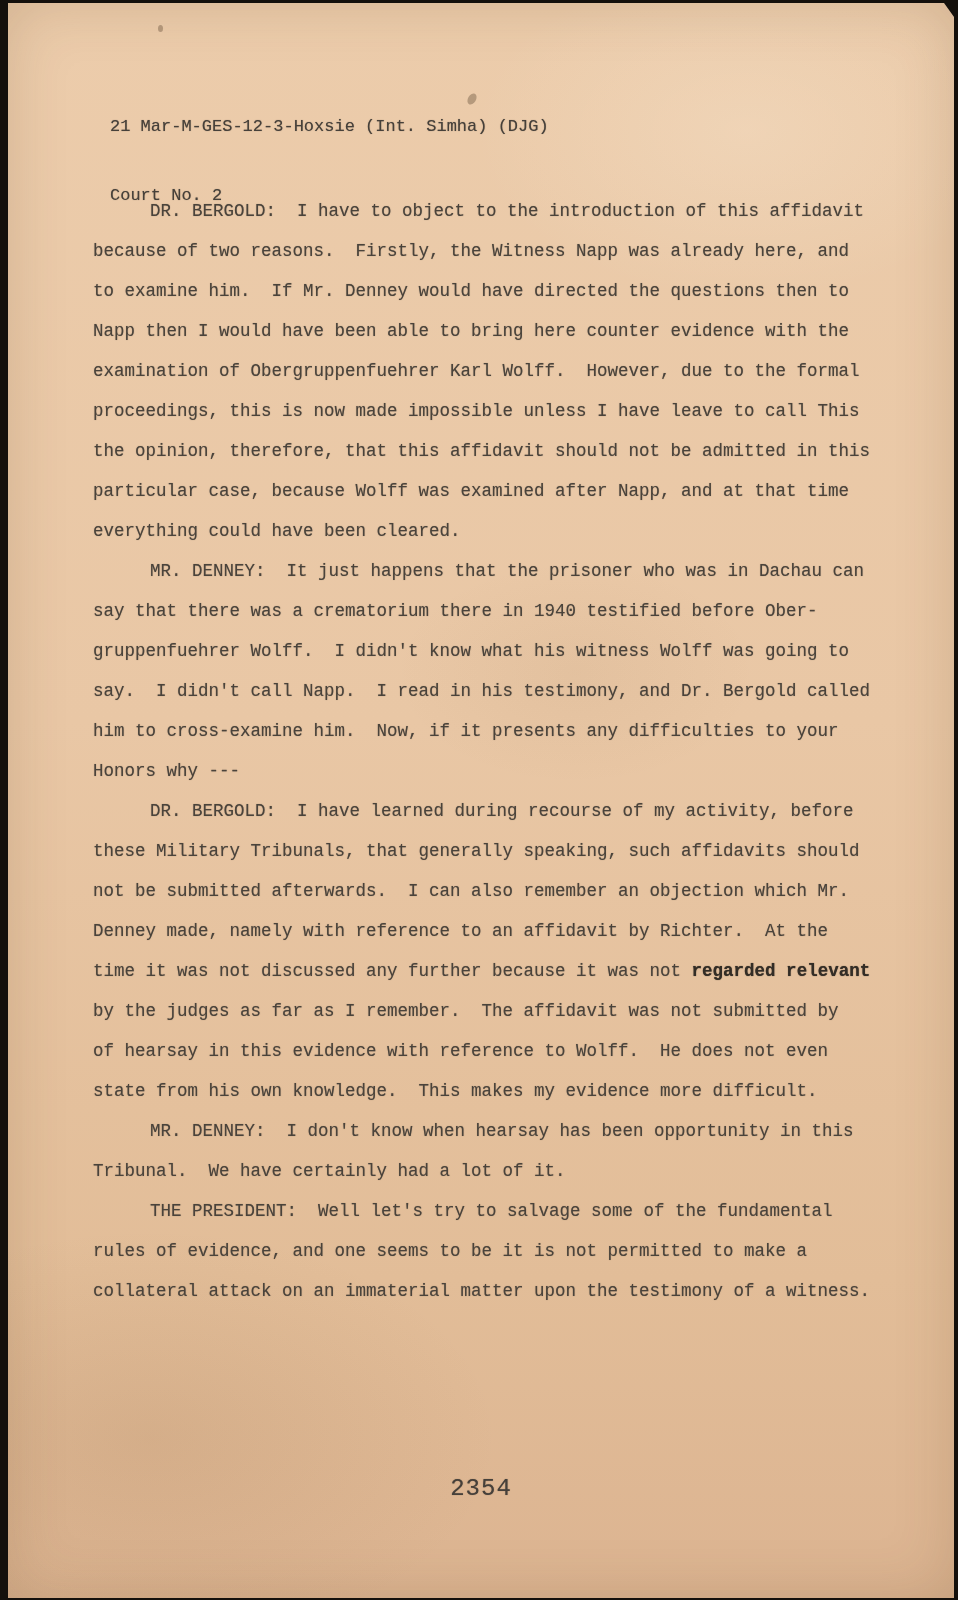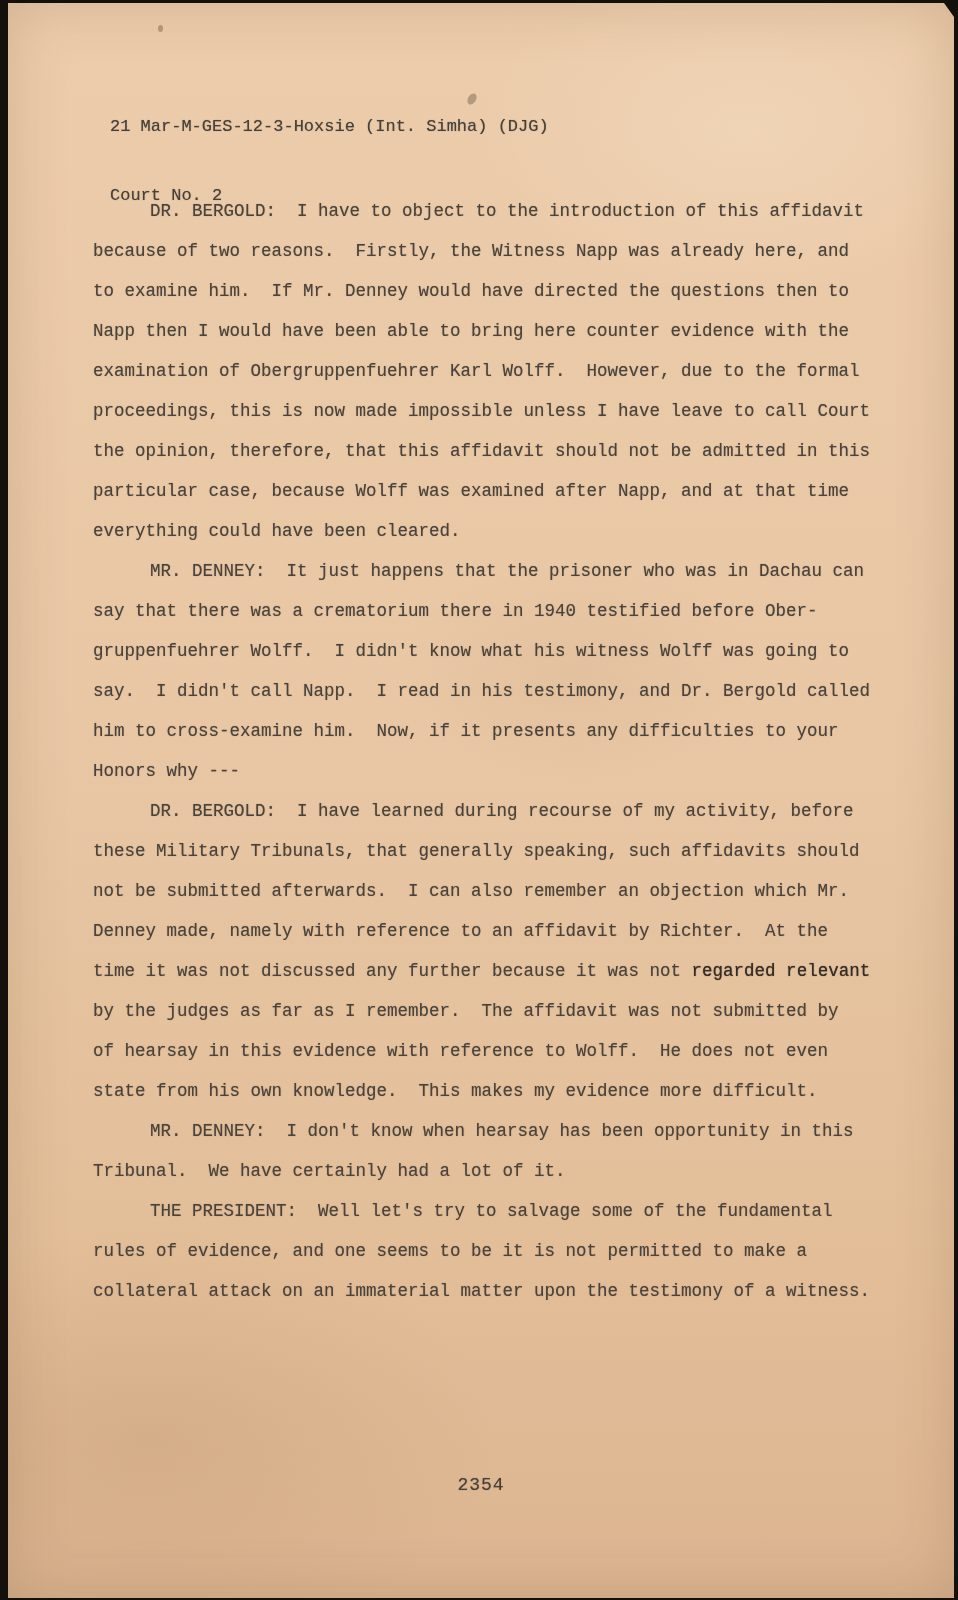--- a/index.html
+++ b/index.html
@@ -37,48 +37,48 @@
     font-size: 17.5px;
     text-shadow: 0 0 1px rgba(74,66,58,0.5);
     margin-left: 22px;
   }
   .line {
     height: 40px;
     line-height: 26px;
     white-space: pre;
   }
   .line.indent { padding-left: 57px; }
-  .line b { color: #332d26; font-weight: normal; text-shadow: 0 0 1px rgba(40,33,26,0.8); }
+  .line b { color: #332d26; font-weight: bold; text-shadow: 0 0 1px rgba(40,33,26,0.8); }
   .page-number {
     position: absolute;
     left: 0; right: 0; top: 1472px;
     text-align: center;
     color: #46403a;
-    font-size: 18px;
+    font-size: 24px;
     text-shadow: 0 0 1px rgba(70,60,50,0.55);
     letter-spacing: 1px;
   }
   .speck { position: absolute; border-radius: 50%; background: rgba(80,60,40,0.35); }
 </style>
 </head>
 <body>
 
 <div class="paper">
   <div class="header">
     <div>21 Mar-M-GES-12-3-Hoxsie (Int. Simha) (DJG)</div>
     <div>Court No. 2</div>
   </div>
 
   <div class="body-lines">
       <div class="line indent">DR. BERGOLD:  I have to object to the introduction of this affidavit</div>
       <div class="line">because of two reasons.  Firstly, the Witness Napp was already here, and</div>
       <div class="line">to examine him.  If Mr. Denney would have directed the questions then to</div>
       <div class="line">Napp then I would have been able to bring here counter evidence with the</div>
       <div class="line">examination of Obergruppenfuehrer Karl Wolff.  However, due to the formal</div>
-      <div class="line">proceedings, this is now made impossible unless I have leave to call Court</div>
+      <div class="line">proceedings, this is now made impossible unless I have leave to call This</div>
       <div class="line">the opinion, therefore, that this affidavit should not be admitted in this</div>
       <div class="line">particular case, because Wolff was examined after Napp, and at that time</div>
       <div class="line">everything could have been cleared.</div>
       <div class="line indent">MR. DENNEY:  It just happens that the prisoner who was in Dachau can</div>
       <div class="line">say that there was a crematorium there in 1940 testified before Ober-</div>
       <div class="line">gruppenfuehrer Wolff.  I didn't know what his witness Wolff was going to</div>
       <div class="line">say.  I didn't call Napp.  I read in his testimony, and Dr. Bergold called</div>
       <div class="line">him to cross-examine him.  Now, if it presents any difficulties to your</div>
       <div class="line">Honors why ---</div>
       <div class="line indent">DR. BERGOLD:  I have learned during recourse of my activity, before</div>

